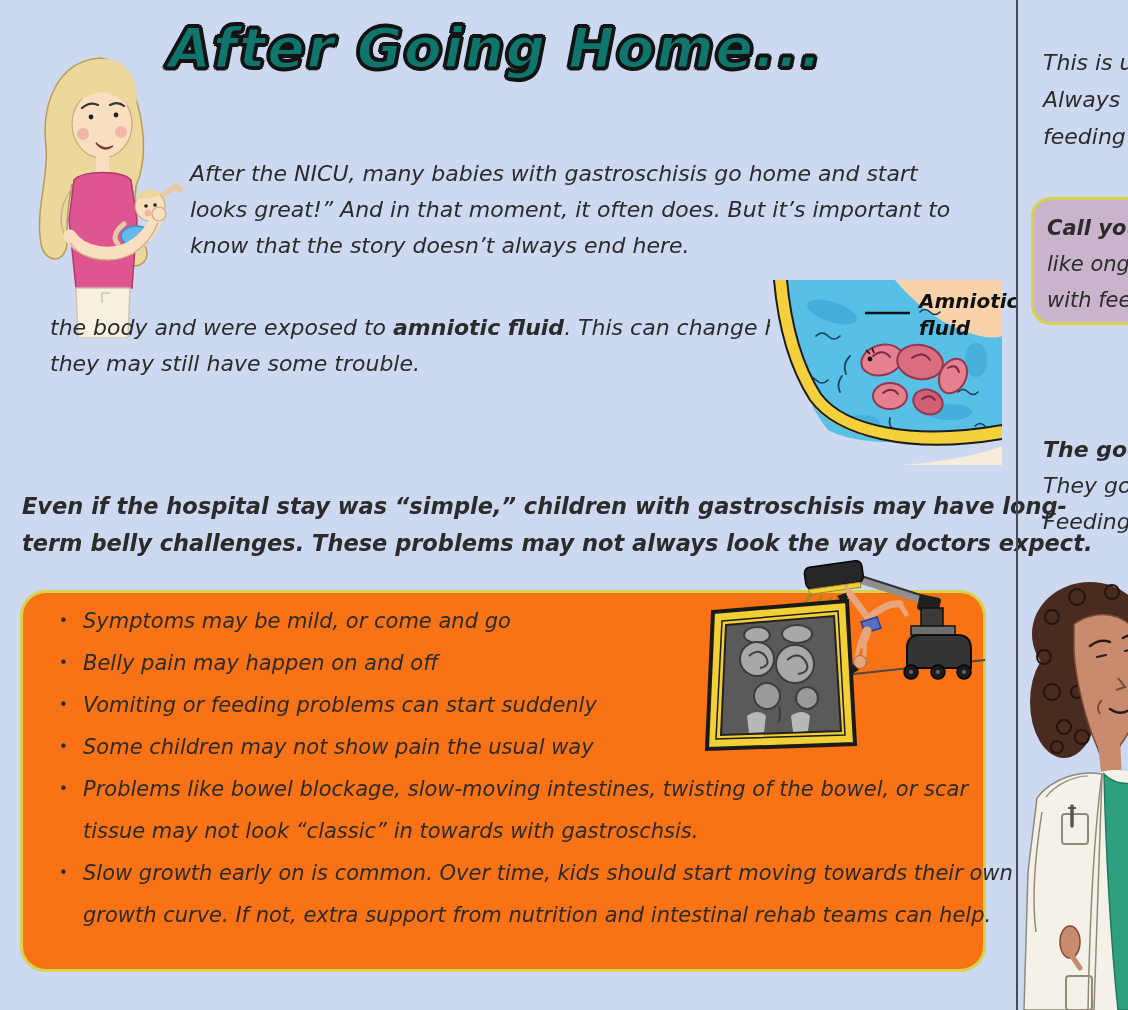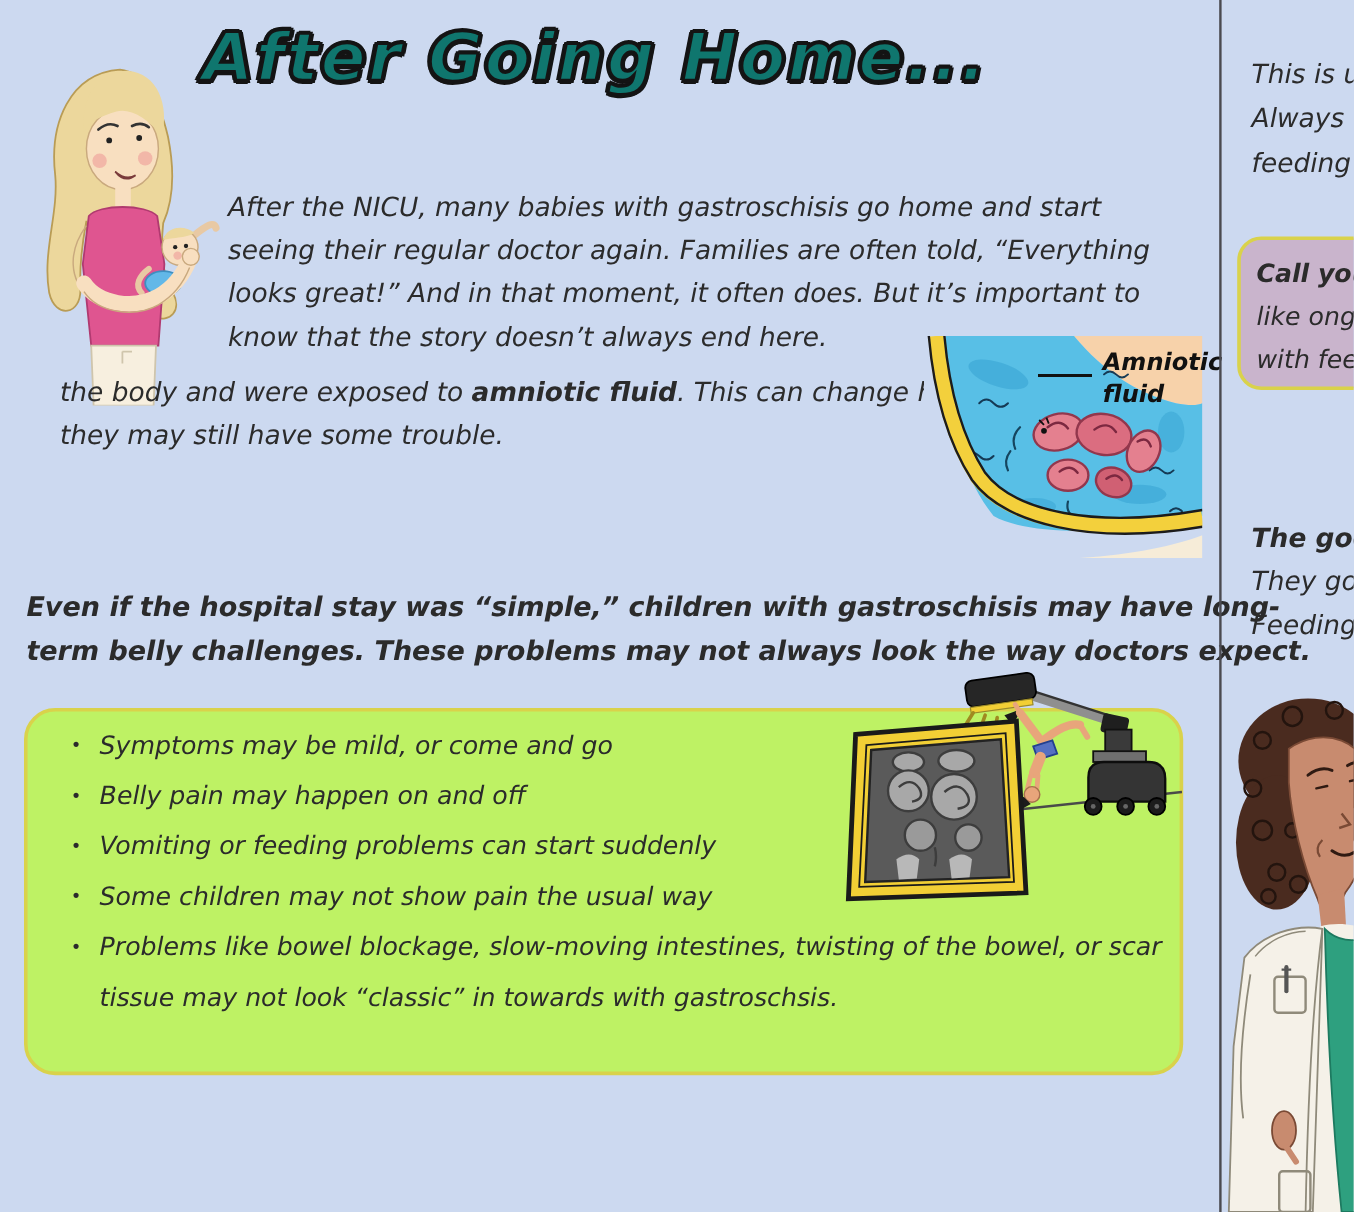--- a/index.html
+++ b/index.html
@@ -28,22 +28,22 @@
   .para { font-size:22px; line-height:36px; }
   .intro { left:190px; top:136px;margin-top:20px; }
   .pregnancy { left:50px; top:310px; }
   .pregnancy .indent { padding-left:142px; }
   .bold { font-weight:bold; font-style:italic; }
 
   .warning { left:22px; top:488px; font-size:22.5px; font-weight:bold; line-height:37px; }
 
   
   .bullet-box {
-    left:20px; top:590px; width:966px; height:306px;
-    background:#bef264; border:3px solid #d9d24b; border-radius:26px;
+    left:20px; top:590px; width:966px; height:382px;
+    background:#f97316; border:3px solid #d9d24b; border-radius:26px;
     padding:7px 10px 0 0;
   }
   .bullet-box ul { list-style:none; }
   .bullet-box li { position:relative; padding-left:60px; font-size:21px; }
   .bullet-box li .line { line-height:42px; }
   .bullet-box li::before {
     content:"•"; position:absolute; left:36px; top:0;
     line-height:42px; font-size:15px;
   }
 
@@ -102,21 +102,20 @@
     </g>
     <path d="M58,188 C70,206 100,210 120,199 C134,191 142,178 146,168" fill="none" stroke="#f8dfc0" stroke-width="13" stroke-linecap="round"></path>
     <path d="M58,188 C70,206 100,210 120,199 C134,191 142,178 146,168" fill="none" stroke="#c9a97e" stroke-width="1.2" transform="translate(0,7)"></path>
     <circle cx="147" cy="166" r="7" fill="#f8dfc0" stroke="#c9a97e" stroke-width="1.2"></circle>
     <path d="M64,240 L118,240 L116,290 L66,290 Z" fill="#f7efdf" stroke="#cfc5ac" stroke-width="1.5"></path>
     <path d="M90,245 l8,0 M90,245 l0,10" stroke="#cfc5ac" stroke-width="1.5" fill="none"></path>
   </svg>
 
   <div class="abs para intro">
     <div class="line">After the NICU, many babies with gastroschisis go home and start</div>
-    <div class="line">seeing their regular doctor again. Families are often told, “Everything</div>
     <div class="line">looks great!” And in that moment, it often does.  But it’s important to</div>
     <div class="line">know that the story doesn’t always end here.</div>
   </div>
 
   <div class="abs para pregnancy">
     <div class="line">
       <span>the body and were exposed to </span><span class="bold">amniotic fluid</span><span>. This can change how</span>
     </div>
     <div class="line">they may still have some trouble.</div>
   </div>
@@ -184,20 +183,24 @@
         </li>
       <li>
           <div class="line">Vomiting or feeding problems can start suddenly</div>
         </li>
       <li>
           <div class="line">Some children may not show pain the usual way</div>
         </li>
       <li>
         <div class="line">Problems like bowel blockage, slow-moving intestines, twisting of the bowel, or scar</div>
         <div class="line">tissue may not look “classic” in towards with gastroschsis.</div>
+      </li>
+      <li>
+        <div class="line">Slow growth early on is common.  Over time, kids should start moving towards their own</div>
+        <div class="line">growth curve.  If not, extra support from nutrition and intestinal rehab teams can help.</div>
       </li>
     </ul>
   </div>
 
   <svg class="abs" style="left:695px; top:556px; z-index:5;" width="290" height="200" viewBox="0 0 290 200">
 
     <path d="M140,120 L290,104" stroke="#4a4a4a" stroke-width="2" fill="none"></path>
 
     <path d="M160,22 L235,46" stroke="#8f8f8f" stroke-width="8" stroke-linecap="round"></path>
     <path d="M160,18 L235,42" stroke="#333" stroke-width="2"></path>

